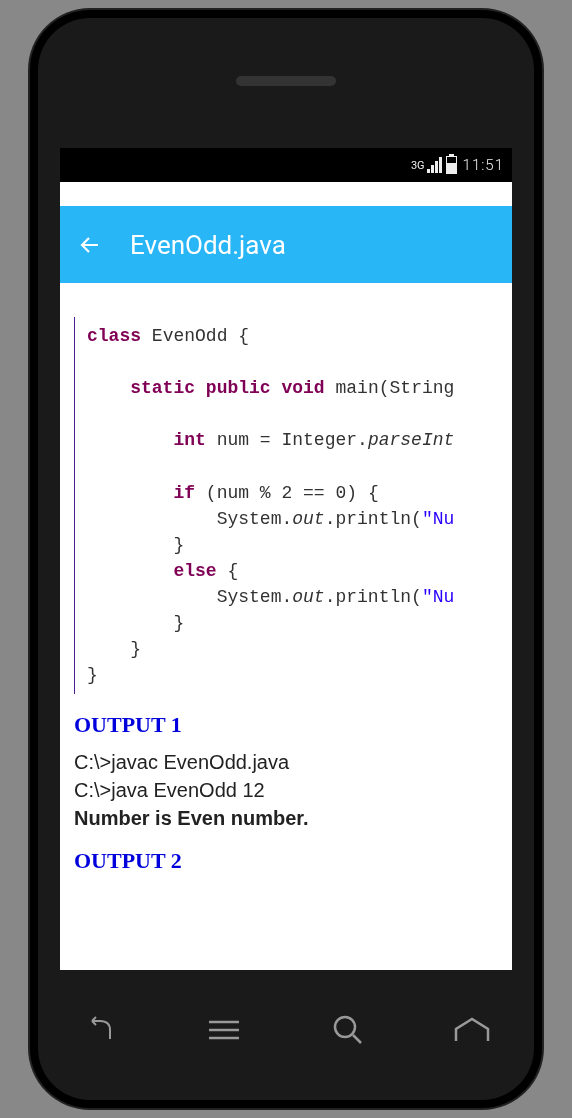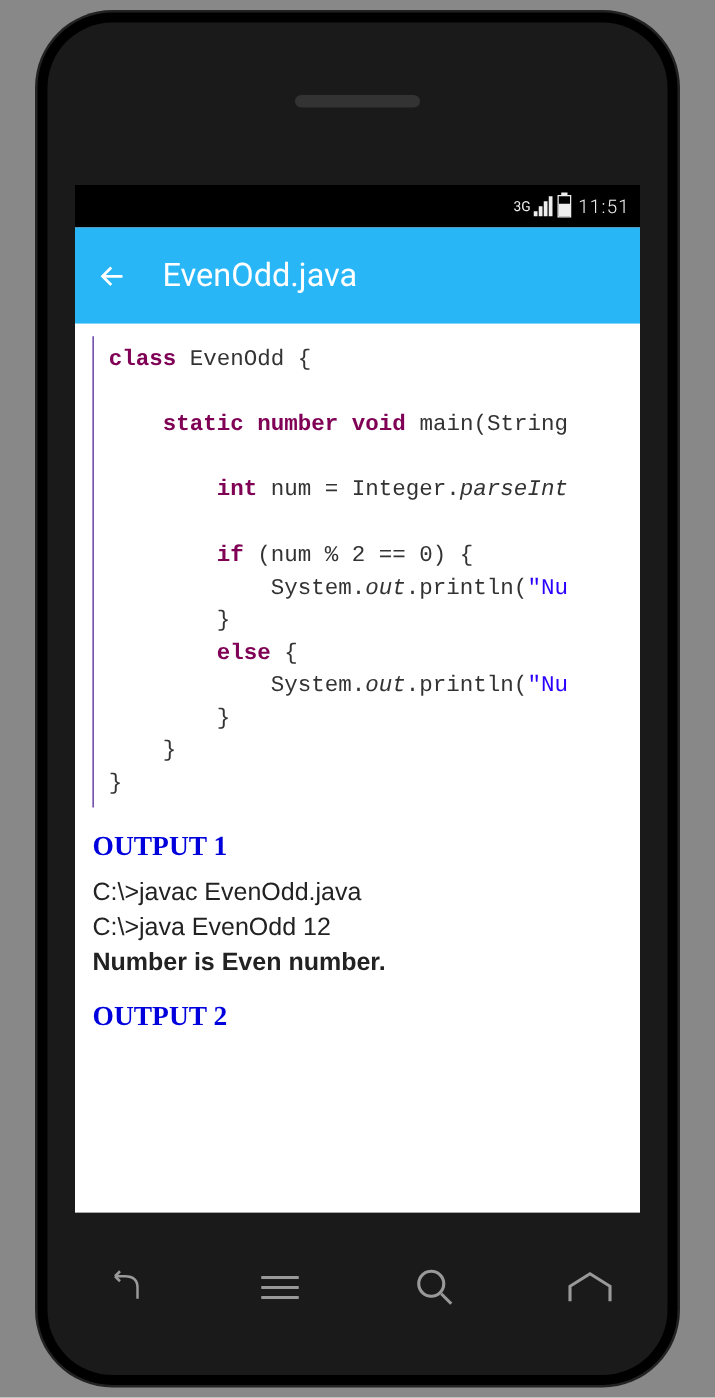--- a/index.html
+++ b/index.html
@@ -43,20 +43,21 @@
 .screen {
   position: absolute;
   top: 130px;
   left: 22px;
   right: 22px;
   bottom: 130px;
   background: #fff;
   overflow: hidden;
   display: flex;
   flex-direction: column;
+  gap: 24px;
 }
 .status-bar {
   height: 34px;
   background: #000;
   display: flex;
   align-items: center;
   justify-content: flex-end;
   padding: 0 8px;
   gap: 4px;
   color: #eee;
@@ -191,21 +192,21 @@
             <polyline points="11,5 4,12 11,19"></polyline>
           </svg>
         </div>
         <div class="app-title">EvenOdd.java</div>
       </div>
 
       <div class="content">
 
         <div class="code-block"><span class="kw">class</span> <span class="cls">EvenOdd</span> {
 
-    <span class="kw">static</span> <span class="kw">number</span> <span class="kw">void</span> <span>main</span>(<span>String</span>
+    <span class="kw">static</span> <span class="kw">public</span> <span class="kw">void</span> <span>main</span>(<span>String</span>
 
         <span class="kw">int</span> <span>num</span> = <span>Integer</span>.<span class="st">parseInt</span>
 
         <span class="kw">if</span> <span>(num % 2 == 0)</span> {
             <span>System</span>.<span class="st">out</span>.<span>println</span>(<span class="str">"Nu</span>
         }
         <span class="kw">else</span> {
             <span>System</span>.<span class="st">out</span>.<span>println</span>(<span class="str">"Nu</span>
         }
     }

